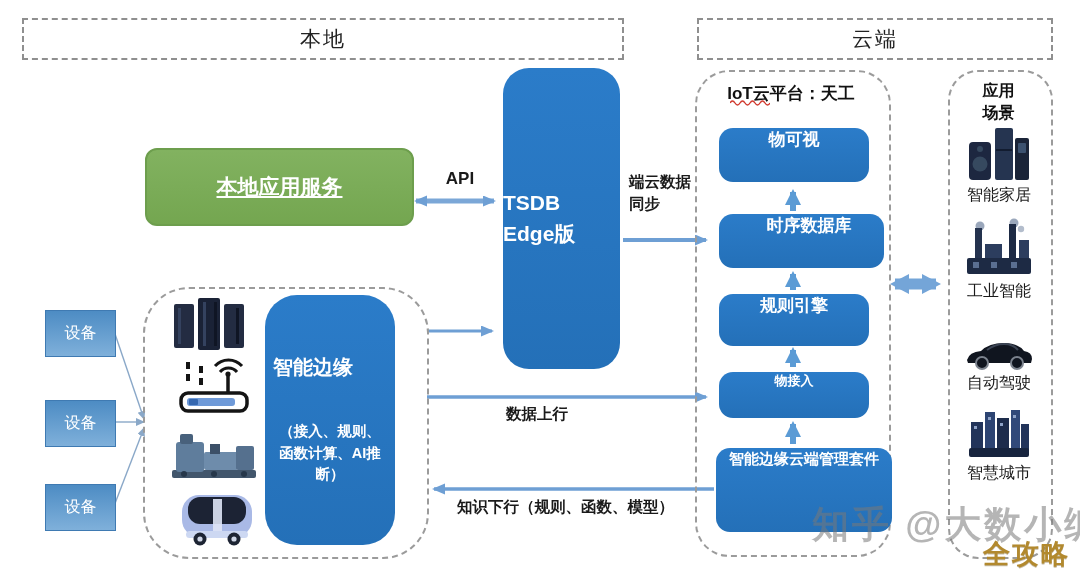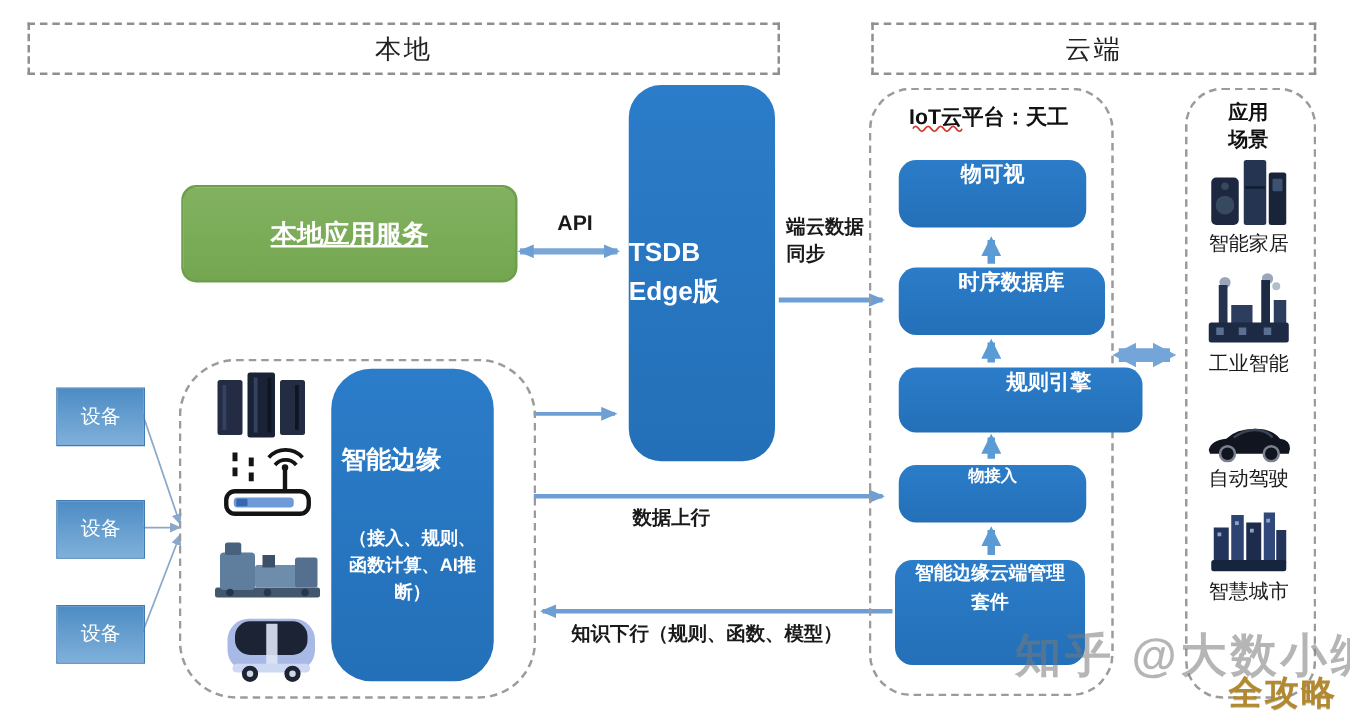--- a/index.html
+++ b/index.html
@@ -173,27 +173,27 @@
   <svg class="abs" style="left:730px;top:100px;z-index:2;" width="40" height="6" viewBox="0 0 40 6">
     <path d="M0,3 q2.5,-4 5,0 t5,0 t5,0 t5,0 t5,0 t5,0 t5,0 t5,0" stroke="#d03a2f" stroke-width="1.4" fill="none"></path>
   </svg>
 
   <div class="abs blue-node" style="left:719px;top:128px;width:150px;height:54px;font-size:17px;">
     <span>物可视</span>
   </div>
   <div class="abs blue-node" style="left:719px;top:214px;width:150px;height:54px;font-size:17px;padding-left:15px;">
     <span>时序数据库</span>
   </div>
-  <div class="abs blue-node" style="left:719px;top:294px;width:150px;height:52px;font-size:17px;padding-left:45px;">
+  <div class="abs blue-node" style="left:719px;top:294px;width:150px;height:52px;font-size:17px;">
     <span>规则引擎</span>
   </div>
   <div class="abs blue-node" style="left:719px;top:372px;width:150px;height:46px;font-size:13px;">
     <span>物接入</span>
   </div>
-  <div class="abs blue-node" style="left:716px;top:448px;width:152px;height:84px;font-size:15px;
+  <div class="abs blue-node" style="left:716px;top:448px;width:176px;height:84px;font-size:15px;
        padding:0 9px;box-sizing:border-box;line-height:1.5;border-radius:14px;">
     <span>智能边缘云端管理套件</span>
   </div>
 
   <div class="abs dash-group" style="left:948px;top:70px;width:101px;height:485px;border-radius:30px;"></div>
 
   <div class="abs" style="left:948px;top:80px;width:101px;text-align:center;font-weight:bold;font-size:16px;
        line-height:1.4;color:#111;z-index:2;">
     <div>应用</div>
     <div>场景</div>

